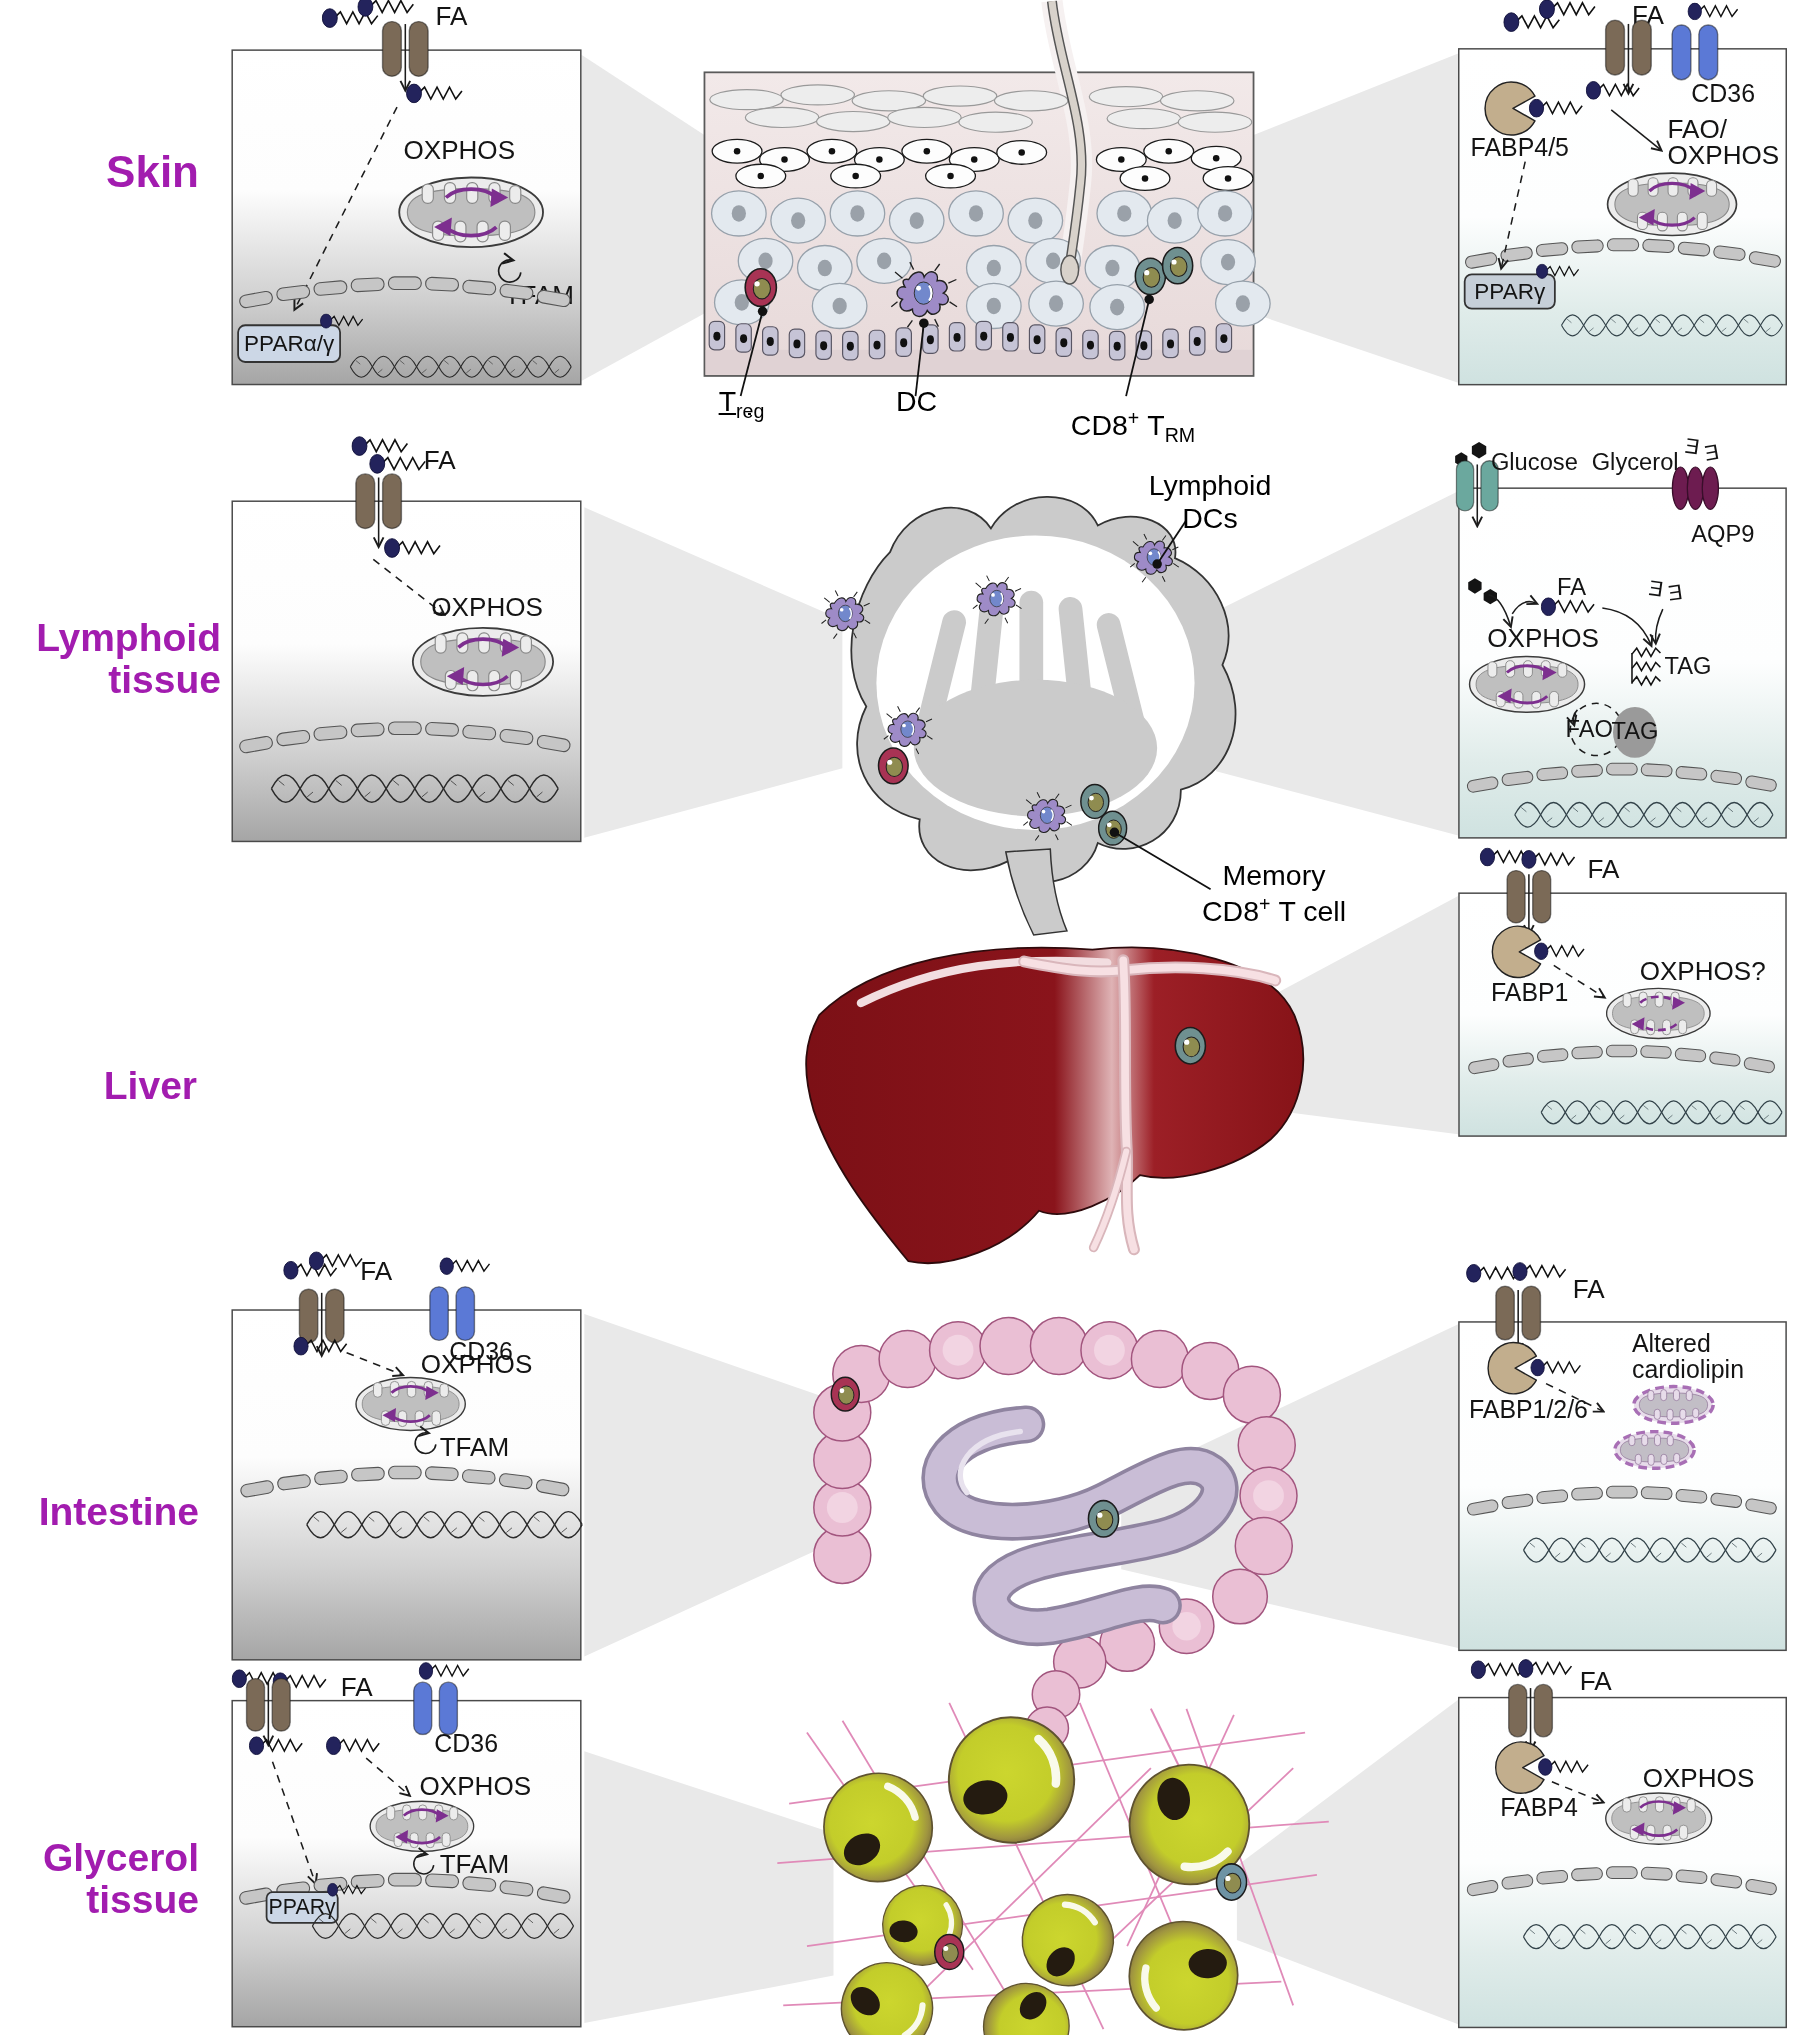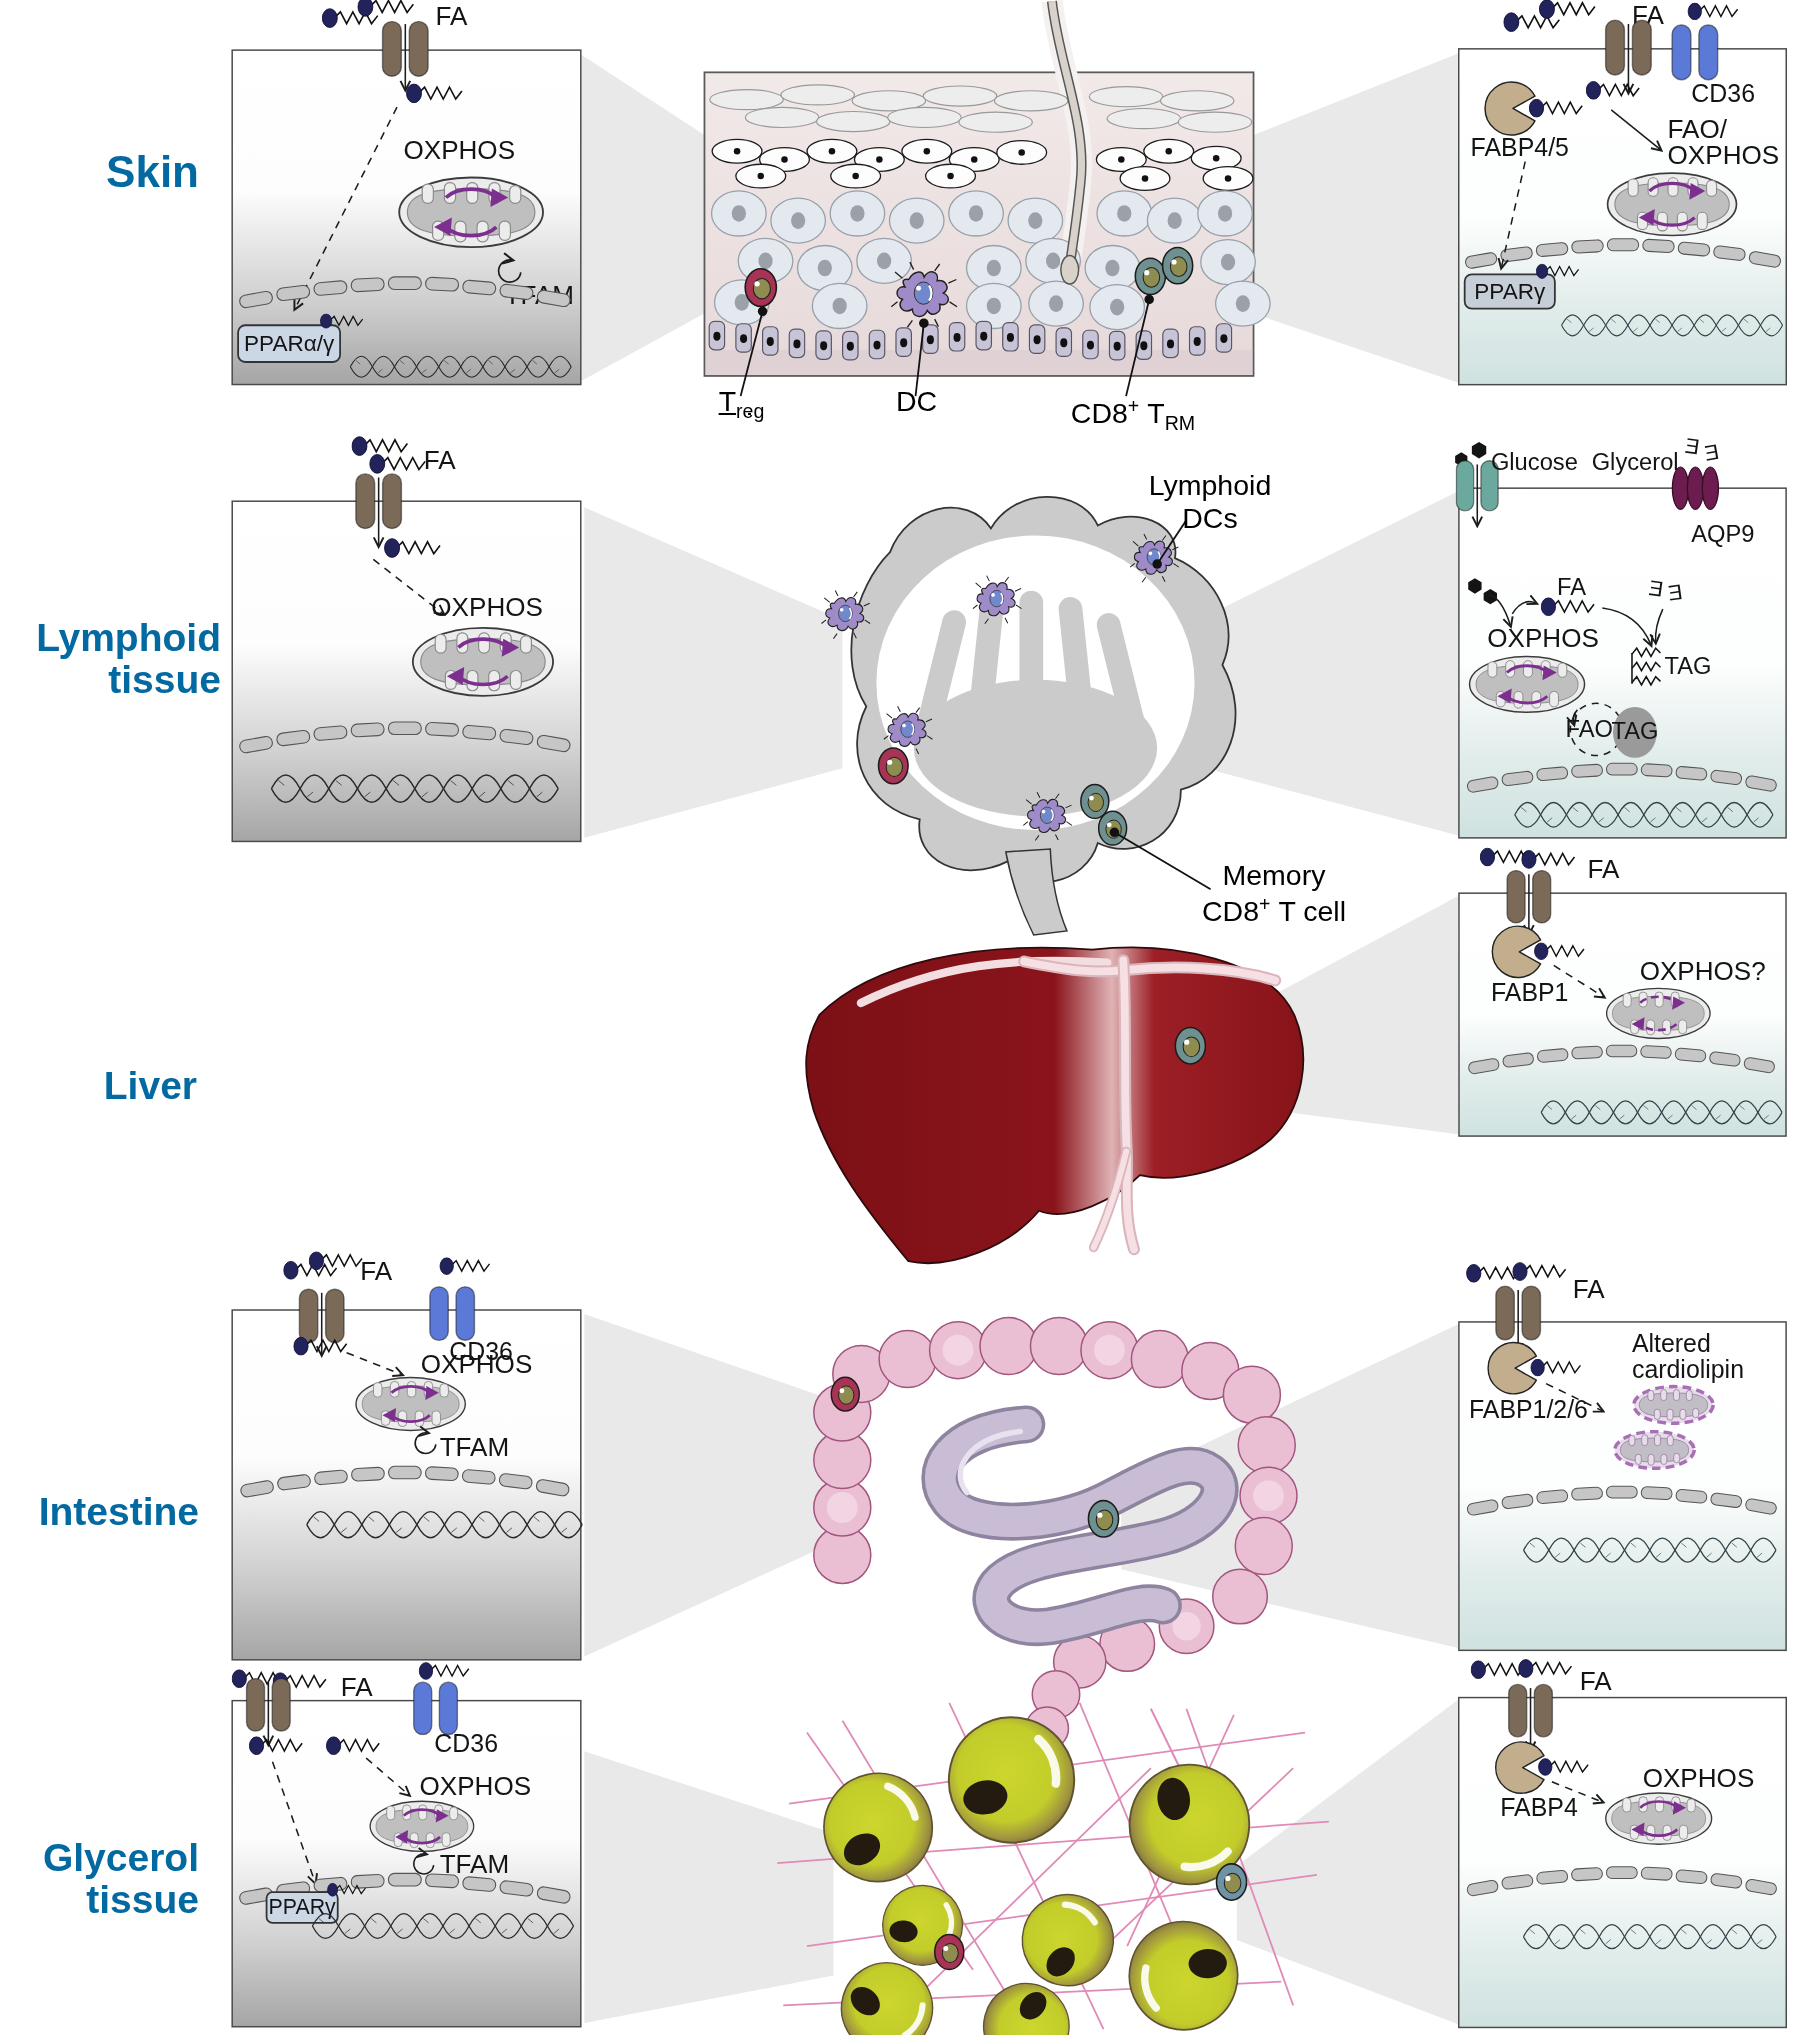--- a/index.html
+++ b/index.html
@@ -1,21 +1,21 @@
 <!DOCTYPE html>
 <html style="font-size:9.5px"><head>
 <meta charset="utf-8">
 <style>
   html,body{margin:0;padding:0;background:#fff;}
   #fig{position:relative;width:1804px;height:2035px;background:#fff;overflow:hidden;
        font-family:"Liberation Sans",sans-serif;color:#111;}
   .abs{position:absolute;}
   svg{overflow:visible;display:block;}
   svg text{font-family:"Liberation Sans",sans-serif;fill:#141414;}
-  .rowlabel{position:absolute;text-align:right;font-weight:700;font-size:39px;line-height:1.08;color:#0369a1;}
+  .rowlabel{position:absolute;text-align:right;font-weight:700;font-size:39px;line-height:1.08;color:#a21caf;}
   .clabel{position:absolute;font-size:28.5px;color:#000;white-space:nowrap;}
   .clabel .sub{font-size:19.6px;vertical-align:-7.1px;}
   .clabel .sup{font-size:19.6px;vertical-align:9.5px;}
   .center{text-align:center;}
 </style>
 </head>
 <body>
 
 <div id="fig">
 
@@ -324,21 +324,21 @@
         <line x1="752" y1="505" x2="713" y2="668"></line>
   </g>
   <g fill="#111">
         <circle cx="100" cy="525" r="8"></circle>
         <circle cx="372" cy="545" r="8"></circle>
         <circle cx="752" cy="505" r="8"></circle>
       </g>
 </svg>
 <div class="clabel center" style="left:706px;top:385px;width:71px;text-decoration:underline;"><span>T</span><span class="sub">reg</span></div>
 <div class="clabel center" style="left:878px;top:385px;width:77px;"><span>DC</span></div>
-<div class="clabel center" style="left:1044px;top:395px;width:178px;text-align:center;"><span>CD8</span><span class="sup">+</span>&nbsp;<span>T</span><span class="sub">RM</span></div>
+<div class="clabel center" style="left:1044px;top:407px;width:178px;text-align:center;"><span>CD8</span><span class="sup">+</span>&nbsp;<span>T</span><span class="sub">RM</span></div>
 
 <svg class="abs" style="left:801px;top:469px;" width="463" height="475" viewBox="0 0 780 800">
   <path d="M150,140 C180,60 280,40 320,100 C360,30 470,30 500,95 C560,60 640,90 630,150 C700,180 740,260 710,330 C760,420 720,520 640,540 C640,620 560,660 500,630 C480,700 380,720 350,660 C270,700 190,660 200,590 C110,570 70,480 110,400 C60,320 90,200 150,140 Z" fill="#cbcbcb" stroke="#333" stroke-width="3"></path>
   <ellipse cx="395" cy="360" rx="268" ry="248" fill="#ffffff"></ellipse>
   <g fill="#cbcbcb">
     <rect x="215" y="235" width="40" height="230" rx="20" transform="rotate(14 235 350)"></rect>
     <rect x="290" y="215" width="40" height="250" rx="20" transform="rotate(6 310 340)"></rect>
     <rect x="368" y="205" width="40" height="260" rx="20"></rect>
     <rect x="445" y="215" width="40" height="250" rx="20" transform="rotate(-6 465 340)"></rect>
     <rect x="520" y="240" width="40" height="225" rx="20" transform="rotate(-14 540 350)"></rect>

